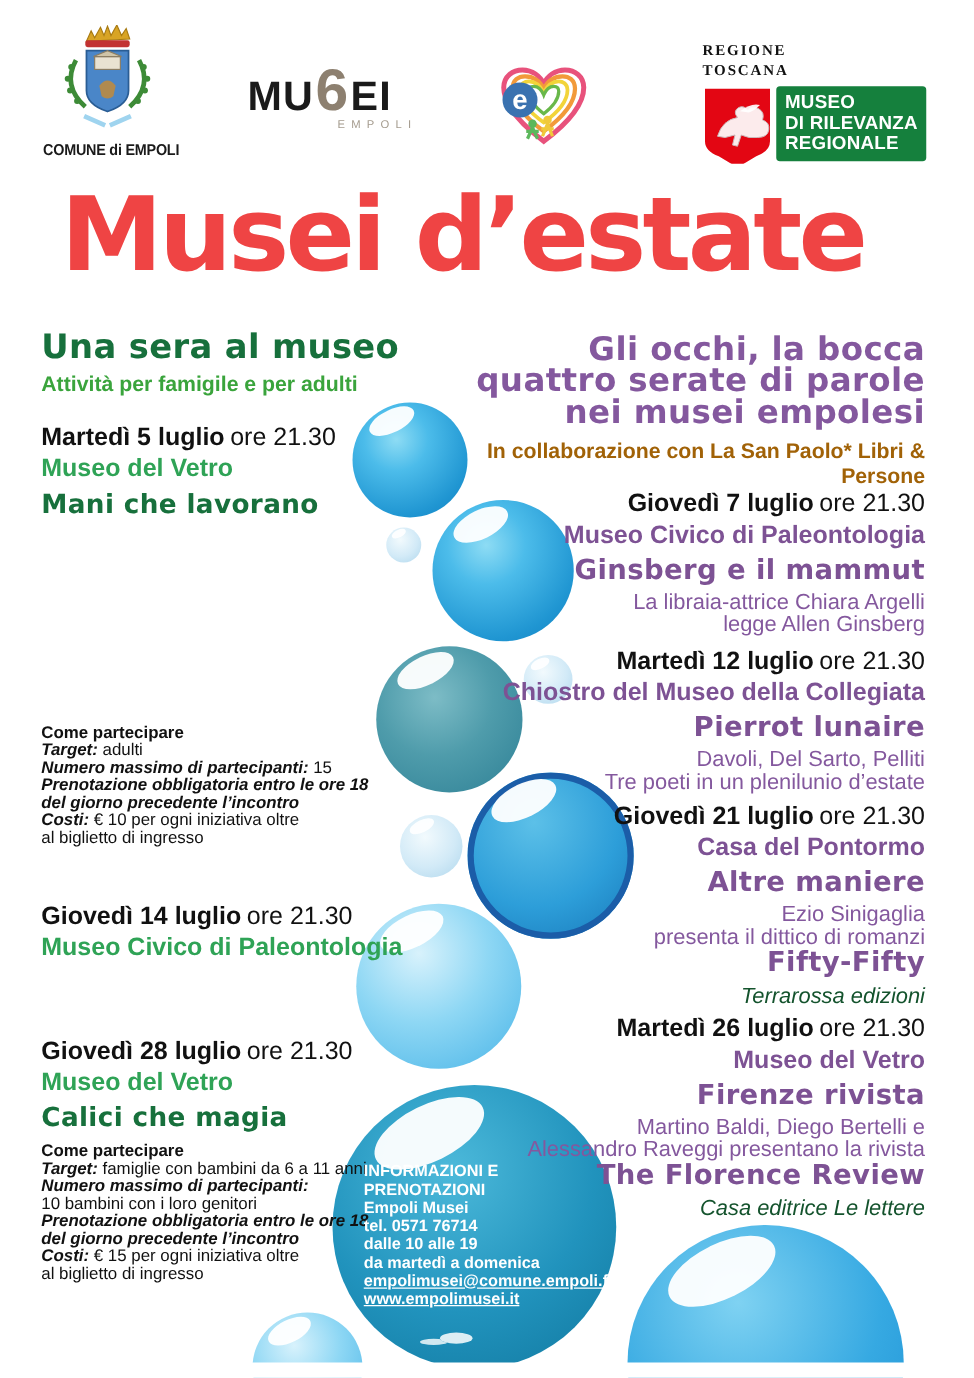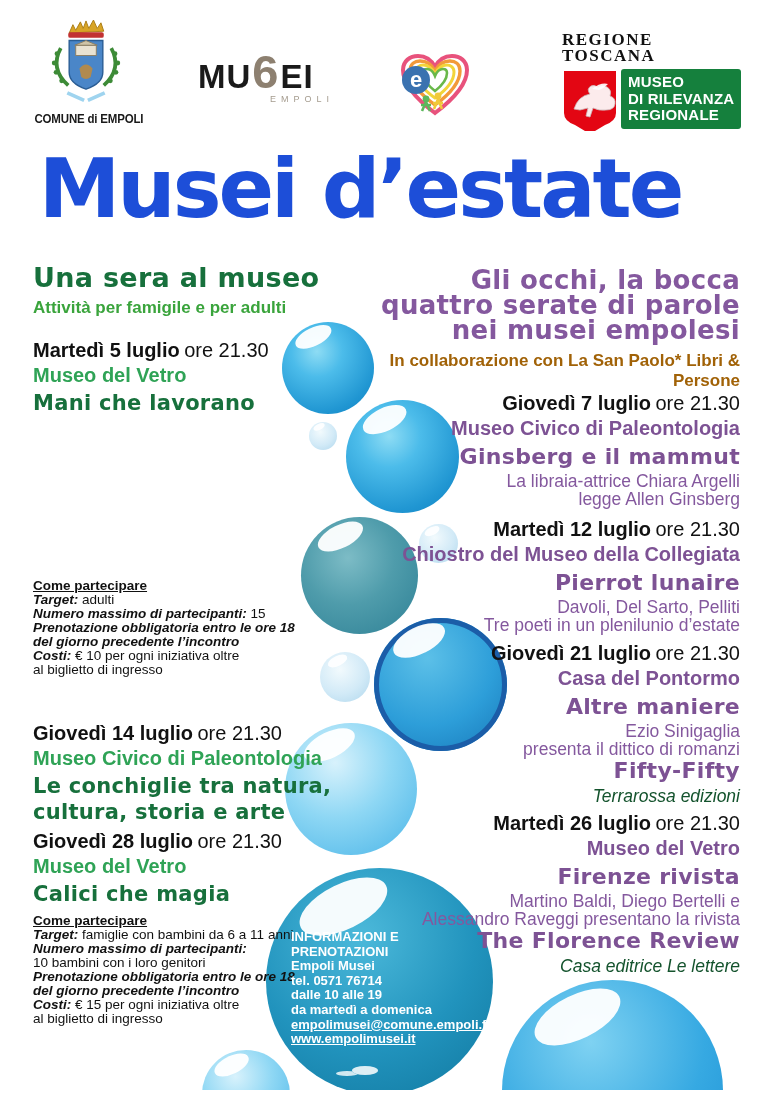--- a/index.html
+++ b/index.html
@@ -28,43 +28,43 @@
   .logo-comune{left:30px;top:20px;width:112px;text-align:center;}
   .comune-label{font-size:12.5px;font-weight:700;letter-spacing:-.2px;margin-top:2px;
       transform:scaleX(.92);transform-origin:center;white-space:nowrap;}
   .logo-musei{left:198px;top:56px;width:140px;}
   .musei-line{display:flex;align-items:flex-end;font-weight:800;font-size:33px;
       letter-spacing:1px;color:#1a1a1a;line-height:1;}
   .musei-six{color:#8d8070;font-size:47px;line-height:.78;margin:0 1px;position:relative;top:-2px;font-weight:700;}
   .musei-city{font-size:9px;letter-spacing:5px;color:#a59c8f;text-align:right;margin-top:1px;padding-right:4px;}
   .logo-heart{left:399px;top:53px;}
   .logo-regione{left:562px;top:32px;width:186px;}
-  .regione-name{font-family:"Liberation Serif",serif;font-size:17px;font-weight:700;
+  .regione-name{font-family:"Liberation Serif",serif;font-size:12px;font-weight:700;
       letter-spacing:1.5px;line-height:16px;color:#111;}
   .regione-row{display:flex;margin-top:5px;align-items:flex-start;}
   .badge{background:#15803d;color:#fff;font-weight:800;font-size:15px;line-height:16.5px;
       padding:5px 7px;border-radius:3px;margin-left:3px;letter-spacing:.2px;}
 
   
-  .main-title{position:absolute;top:148px;left:5px;width:710px;text-align:center;z-index:3;
+  .main-title{position:absolute;top:148px;left:15px;width:710px;text-align:center;z-index:3;
       font-family:"DejaVu Sans","Liberation Sans",sans-serif;font-size:82px;font-weight:800;
-      letter-spacing:-3px;color:#1d4ed8;line-height:1;}
+      letter-spacing:-3px;color:#ef4444;line-height:1;}
 
   
   .lcol{position:absolute;left:33px;z-index:3;width:372px;}
   .l-heading-txt{font-size:27px;font-weight:800;color:#17703c;letter-spacing:.3px;
       font-family:"DejaVu Sans","Liberation Sans",sans-serif;line-height:1;}
   .l-subheading{font-size:17px;font-weight:700;color:#3aa43c;margin-top:7px;}
   .date{font-size:20px;font-weight:700;color:#111;}
   .time{font-size:20px;font-weight:400;color:#111;}
   .l-venue{font-size:20px;font-weight:700;color:#2fa356;margin-top:2px;}
   .l-etitle{font-size:21px;font-weight:800;color:#17703c;line-height:25.5px;margin-top:4px;
       letter-spacing:.3px;font-family:"DejaVu Sans","Liberation Sans",sans-serif;}
   .info{font-size:13.5px;line-height:14px;color:#111;width:290px;}
-  .info-h{font-weight:700;text-decoration:underline;}
+  .info-h{font-weight:700;}
   .lab{font-weight:700;font-style:italic;}
   .bookit{font-weight:700;font-style:italic;}
 
   
   .rcol{position:absolute;right:39px;z-index:3;text-align:right;width:400px;}
   .r-head-line{font-size:26px;font-weight:800;color:#84589e;line-height:25px;letter-spacing:.3px;
       font-family:"DejaVu Sans","Liberation Sans",sans-serif;}
   .r-subheading{font-size:17px;font-weight:700;color:#a16207;margin-top:8px;}
   .r-venue{font-size:20px;font-weight:700;color:#7d5294;margin-top:2px;}
   .r-title{font-size:22px;font-weight:800;color:#7d5294;margin-top:4px;letter-spacing:.3px;
@@ -187,24 +187,20 @@
     <div><span class="lab">Numero massimo di partecipanti:</span><span> 15</span></div>
     <div class="bookit">Prenotazione obbligatoria entro le ore 18</div>
     <div class="bookit">del giorno precedente l’incontro</div>
     <div><span class="lab">Costi:</span><span> € 10 per ogni iniziativa oltre</span></div>
     <div>al biglietto di ingresso</div>
   </div>
 
   <div class="lcol" style="top:722px">
     <div><span class="date">Giovedì 14 luglio</span> <span class="time">ore 21.30</span></div>
     <div class="l-venue">Museo Civico di Paleontologia</div>
-    <div class="l-etitle">
-      <div>Le conchiglie tra natura,</div>
-      <div>cultura, storia e arte</div>
-    </div>
   </div>
 
   <div class="lcol" style="top:830px">
     <div><span class="date">Giovedì 28 luglio</span> <span class="time">ore 21.30</span></div>
     <div class="l-venue">Museo del Vetro</div>
     <div class="l-etitle">Calici che magia</div>
   </div>
 
   <div class="lcol info" style="top:914px">
     <div class="info-h">Come partecipare</div>

